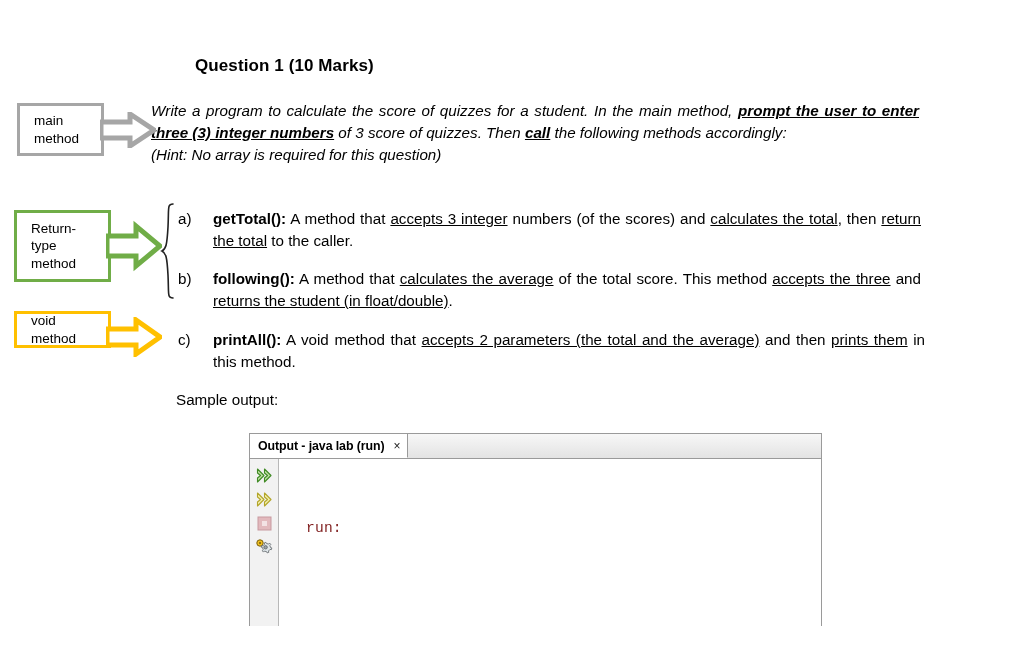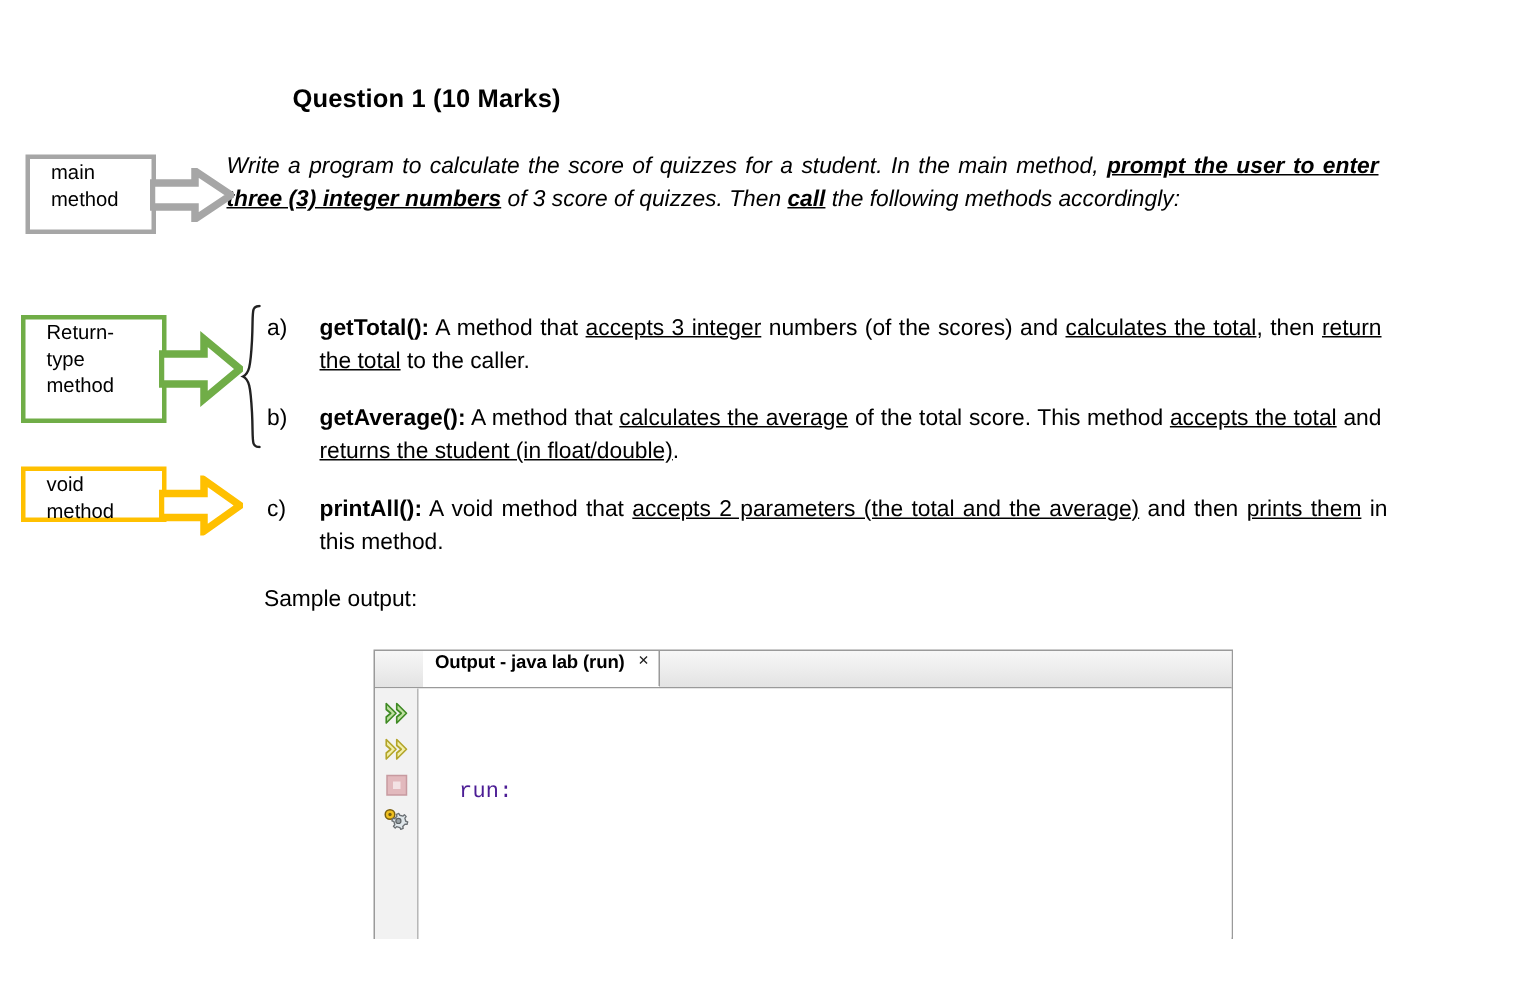--- a/index.html
+++ b/index.html
@@ -53,20 +53,21 @@
     line-height: 22px;
     margin-top: 0px;
   }
 
   
   .callout {
     position: absolute;
     box-sizing: border-box;
     background: #ffffff;
     display: flex;
+    align-items: center;
     padding-left: 14px;
     font-size: 13.5px;
     line-height: 17.5px;
   }
   .callout-label { white-space: pre-line; }
 
   #callout-main {
     left: 17px;
     top: 103px;
     width: 87px;
@@ -157,23 +158,22 @@
   #output-tab {
     position: absolute;
     left: 0px;
     top: 0px;
     height: 24px;
     box-sizing: border-box;
     background: #ffffff;
     border-right: 1px solid #9a9a9a;
     border-bottom: 1px solid #ffffff;
     display: flex;
-    align-items: flex-start;
+    align-items: center;
     padding: 0 7px 0 8px;
-    margin-left: 32px;
   }
   #output-tab-label {
     font-size: 12.4px;
     font-weight: bold;
     color: #000000;
     white-space: nowrap;
     letter-spacing: -0.1px;
   }
   #output-tab-close {
     margin-left: 9px;
@@ -211,29 +211,30 @@
     left: 56px;
     top: 3px;
     right: 6px;
     font-family: "Liberation Mono", "DejaVu Sans Mono", monospace;
     font-size: 14.6px;
     line-height: 26.4px;
     color: #2b2b2b;
     letter-spacing: 0.2px;
     white-space: pre;
   }
-  .console-line.dim { color: #4c1d95; }
+  .console-line.dim { color: #7f1d1d; }
 </style>
 </head>
 <body>
 
 <div id="question-title">Question 1 (10 Marks)</div>
 
 <div id="intro-block">
   <div id="intro-para"><span>Write a program to calculate the score of quizzes for a student. In the main method, </span><span class="u-bold">prompt the user to enter three (3) integer numbers</span><span> of 3 score of quizzes. Then </span><span class="u-bold">call</span><span> the following methods accordingly:</span></div>
+  <div id="intro-hint">(Hint: No array is required for this question)</div>
 </div>
 
 <div class="callout" id="callout-main">
   <span class="callout-label">main
 method</span>
 </div>
 <svg class="arrow-svg" id="arrow-main" width="56" height="36" viewBox="0 0 56 36">
   <path d="M1,10 L30,10 L30,2 L54,18 L30,34 L30,26 L1,26 Z" fill="#ffffff" stroke="#a6a6a6" stroke-width="5" stroke-linejoin="miter"></path>
 </svg>
 
@@ -258,21 +259,21 @@
   <path d="M13,1 C7,1 9,5 8,24 C7,42 6,46 2,48 C6,50 7,54 8,72 C9,91 7,95 13,95" fill="none" stroke="#222222" stroke-width="1.6" stroke-linecap="round"></path>
 </svg>
 
 <div class="list-item" id="item-a">
   <span class="list-marker">a)</span>
   <div class="list-body"><span class="m-name">getTotal():</span><span> A method that </span><span class="u-plain">accepts 3 integer</span><span> numbers (of the scores) and </span><span class="u-plain">calculates the total</span><span>, then </span><span class="u-plain">return the total</span><span> to the caller.</span></div>
 </div>
 
 <div class="list-item" id="item-b">
   <span class="list-marker">b)</span>
-  <div class="list-body"><span class="m-name">getAverage():</span><span> A method that </span><span class="u-plain">calculates the average</span><span> of the total score. This method </span><span class="u-plain">accepts the total</span><span> and </span><span class="u-plain">returns the student (in float/double)</span><span>.</span></div>
+  <div class="list-body"><span class="m-name">following():</span><span> A method that </span><span class="u-plain">calculates the average</span><span> of the total score. This method </span><span class="u-plain">accepts the three</span><span> and </span><span class="u-plain">returns the student (in float/double)</span><span>.</span></div>
 </div>
 
 <div class="list-item" id="item-c">
   <span class="list-marker">c)</span>
   <div class="list-body"><span class="m-name">printAll():</span><span> A void method that </span><span class="u-plain">accepts 2 parameters (the total and the average)</span><span> and then </span><span class="u-plain">prints them</span><span> in this method.</span></div>
 </div>
 
 <div id="sample-output-label">Sample output:</div>
 
 <div id="output-window">

